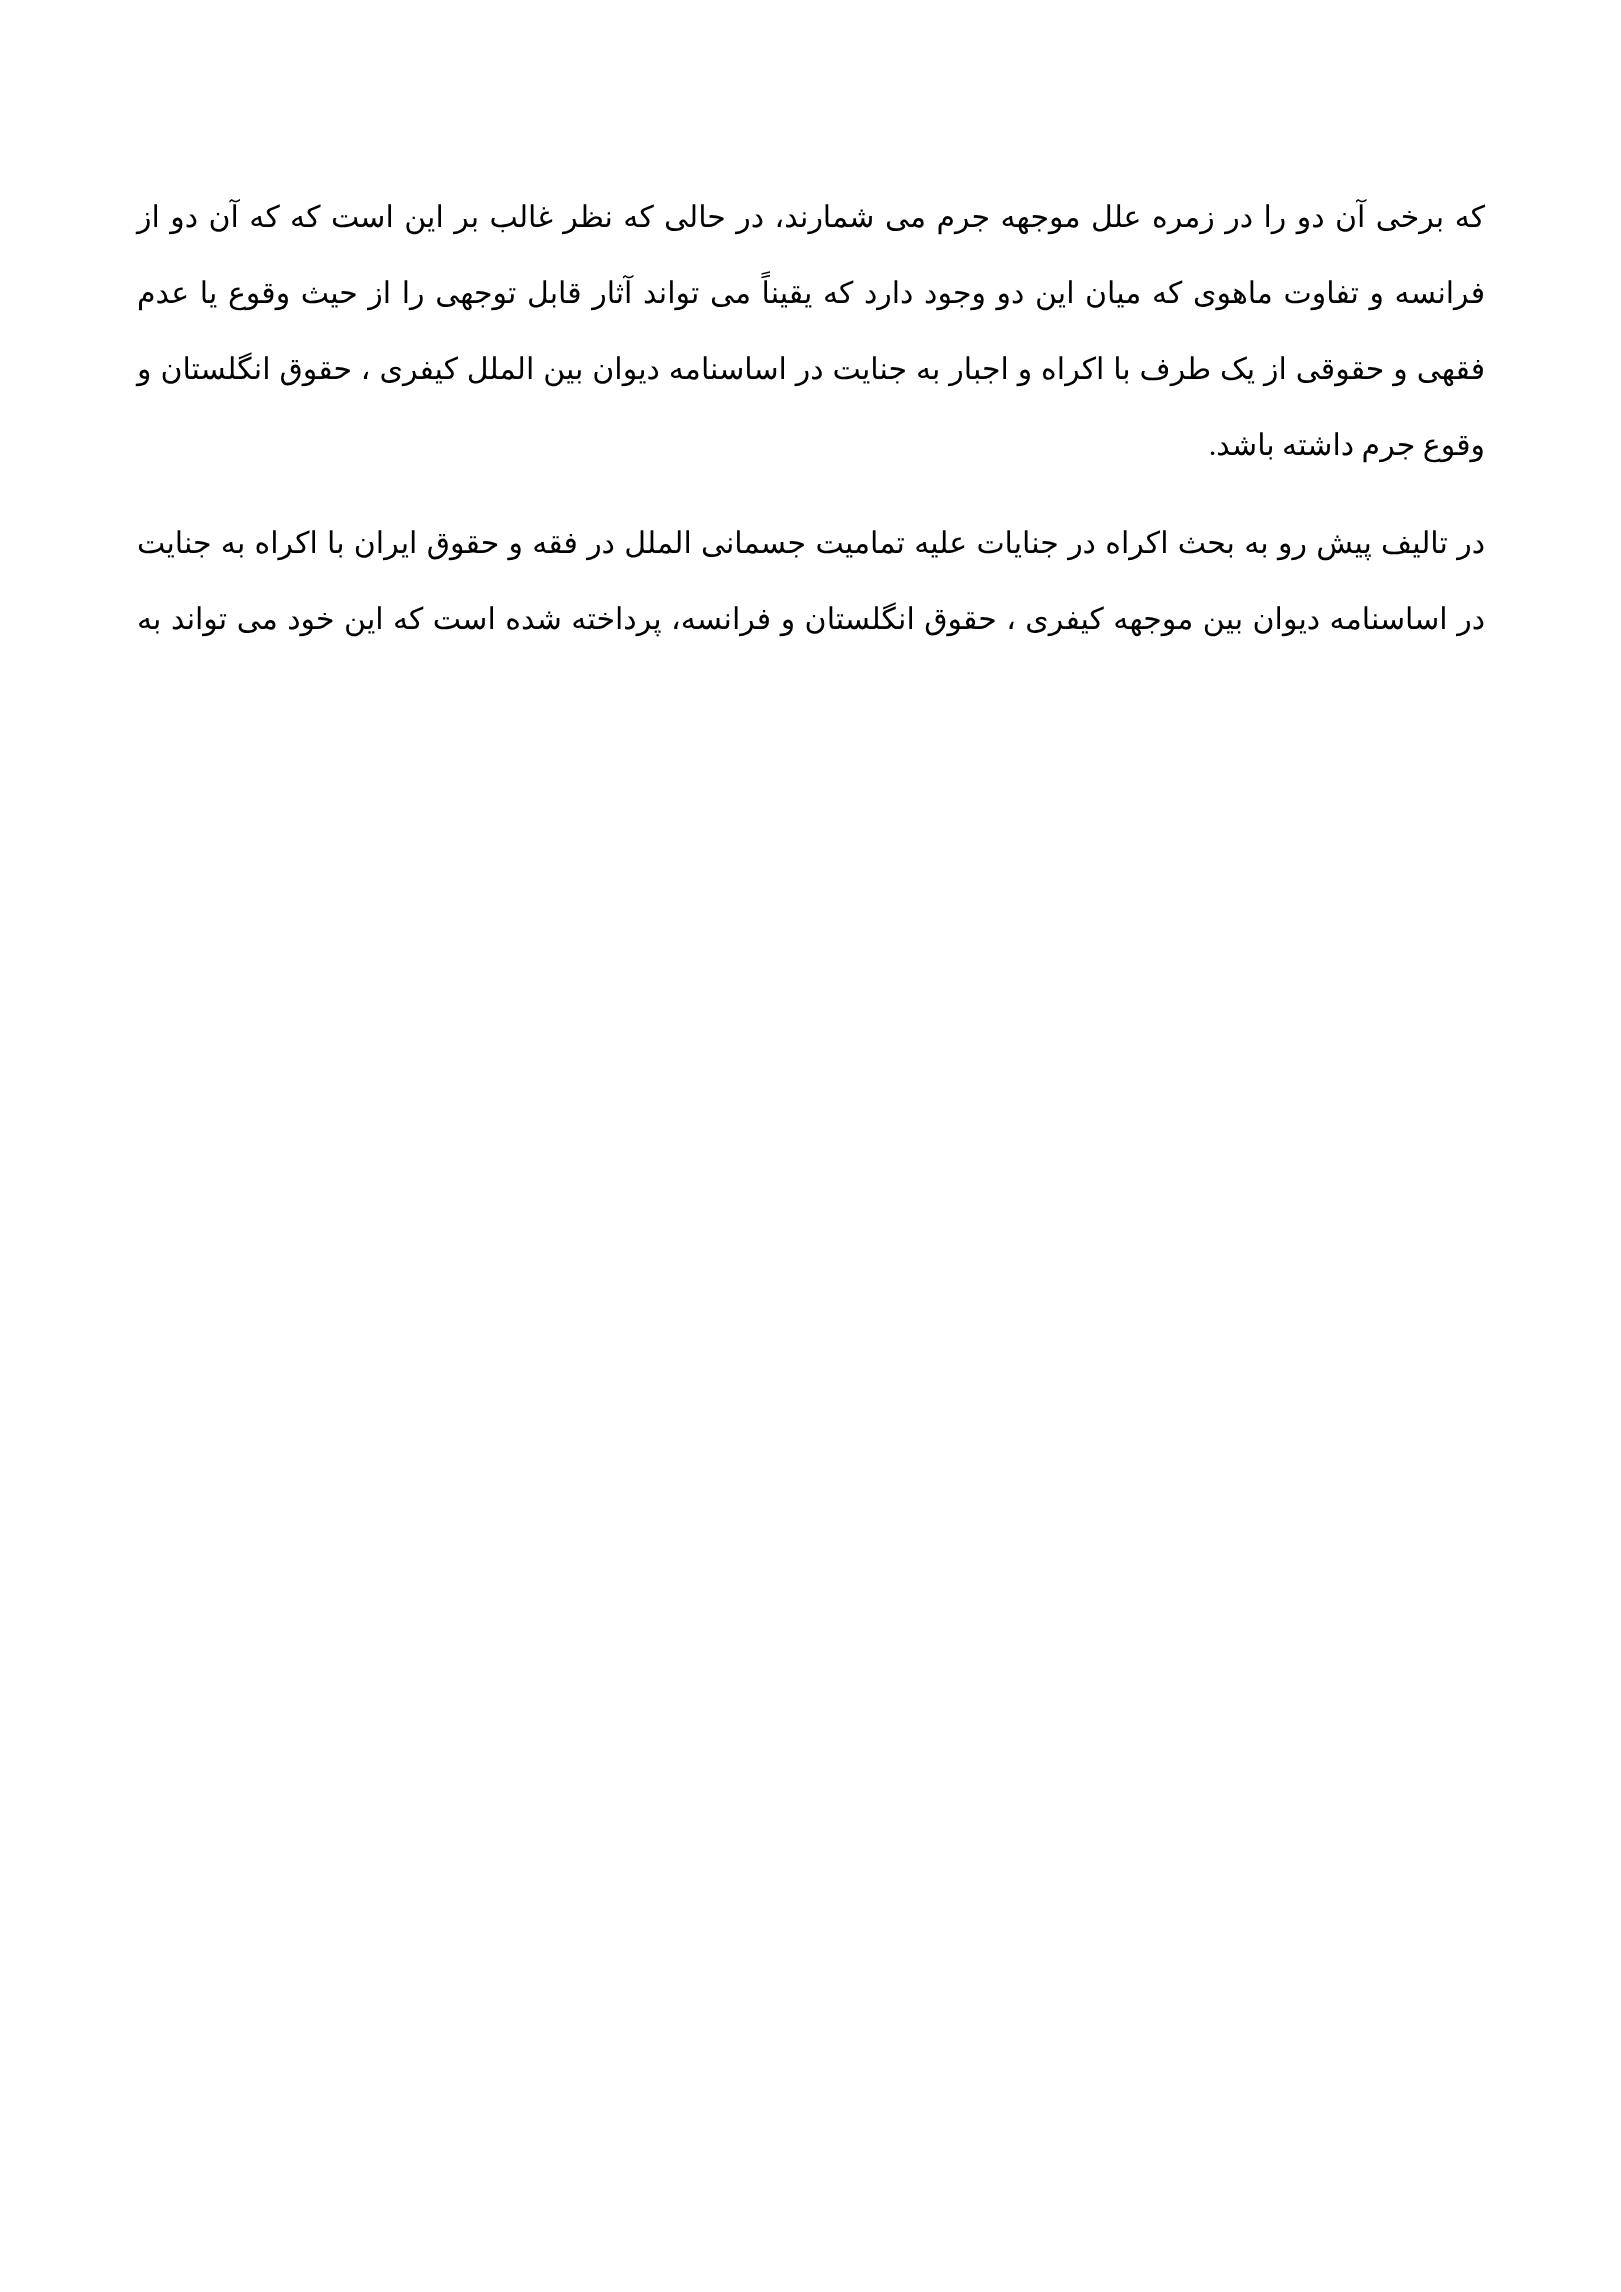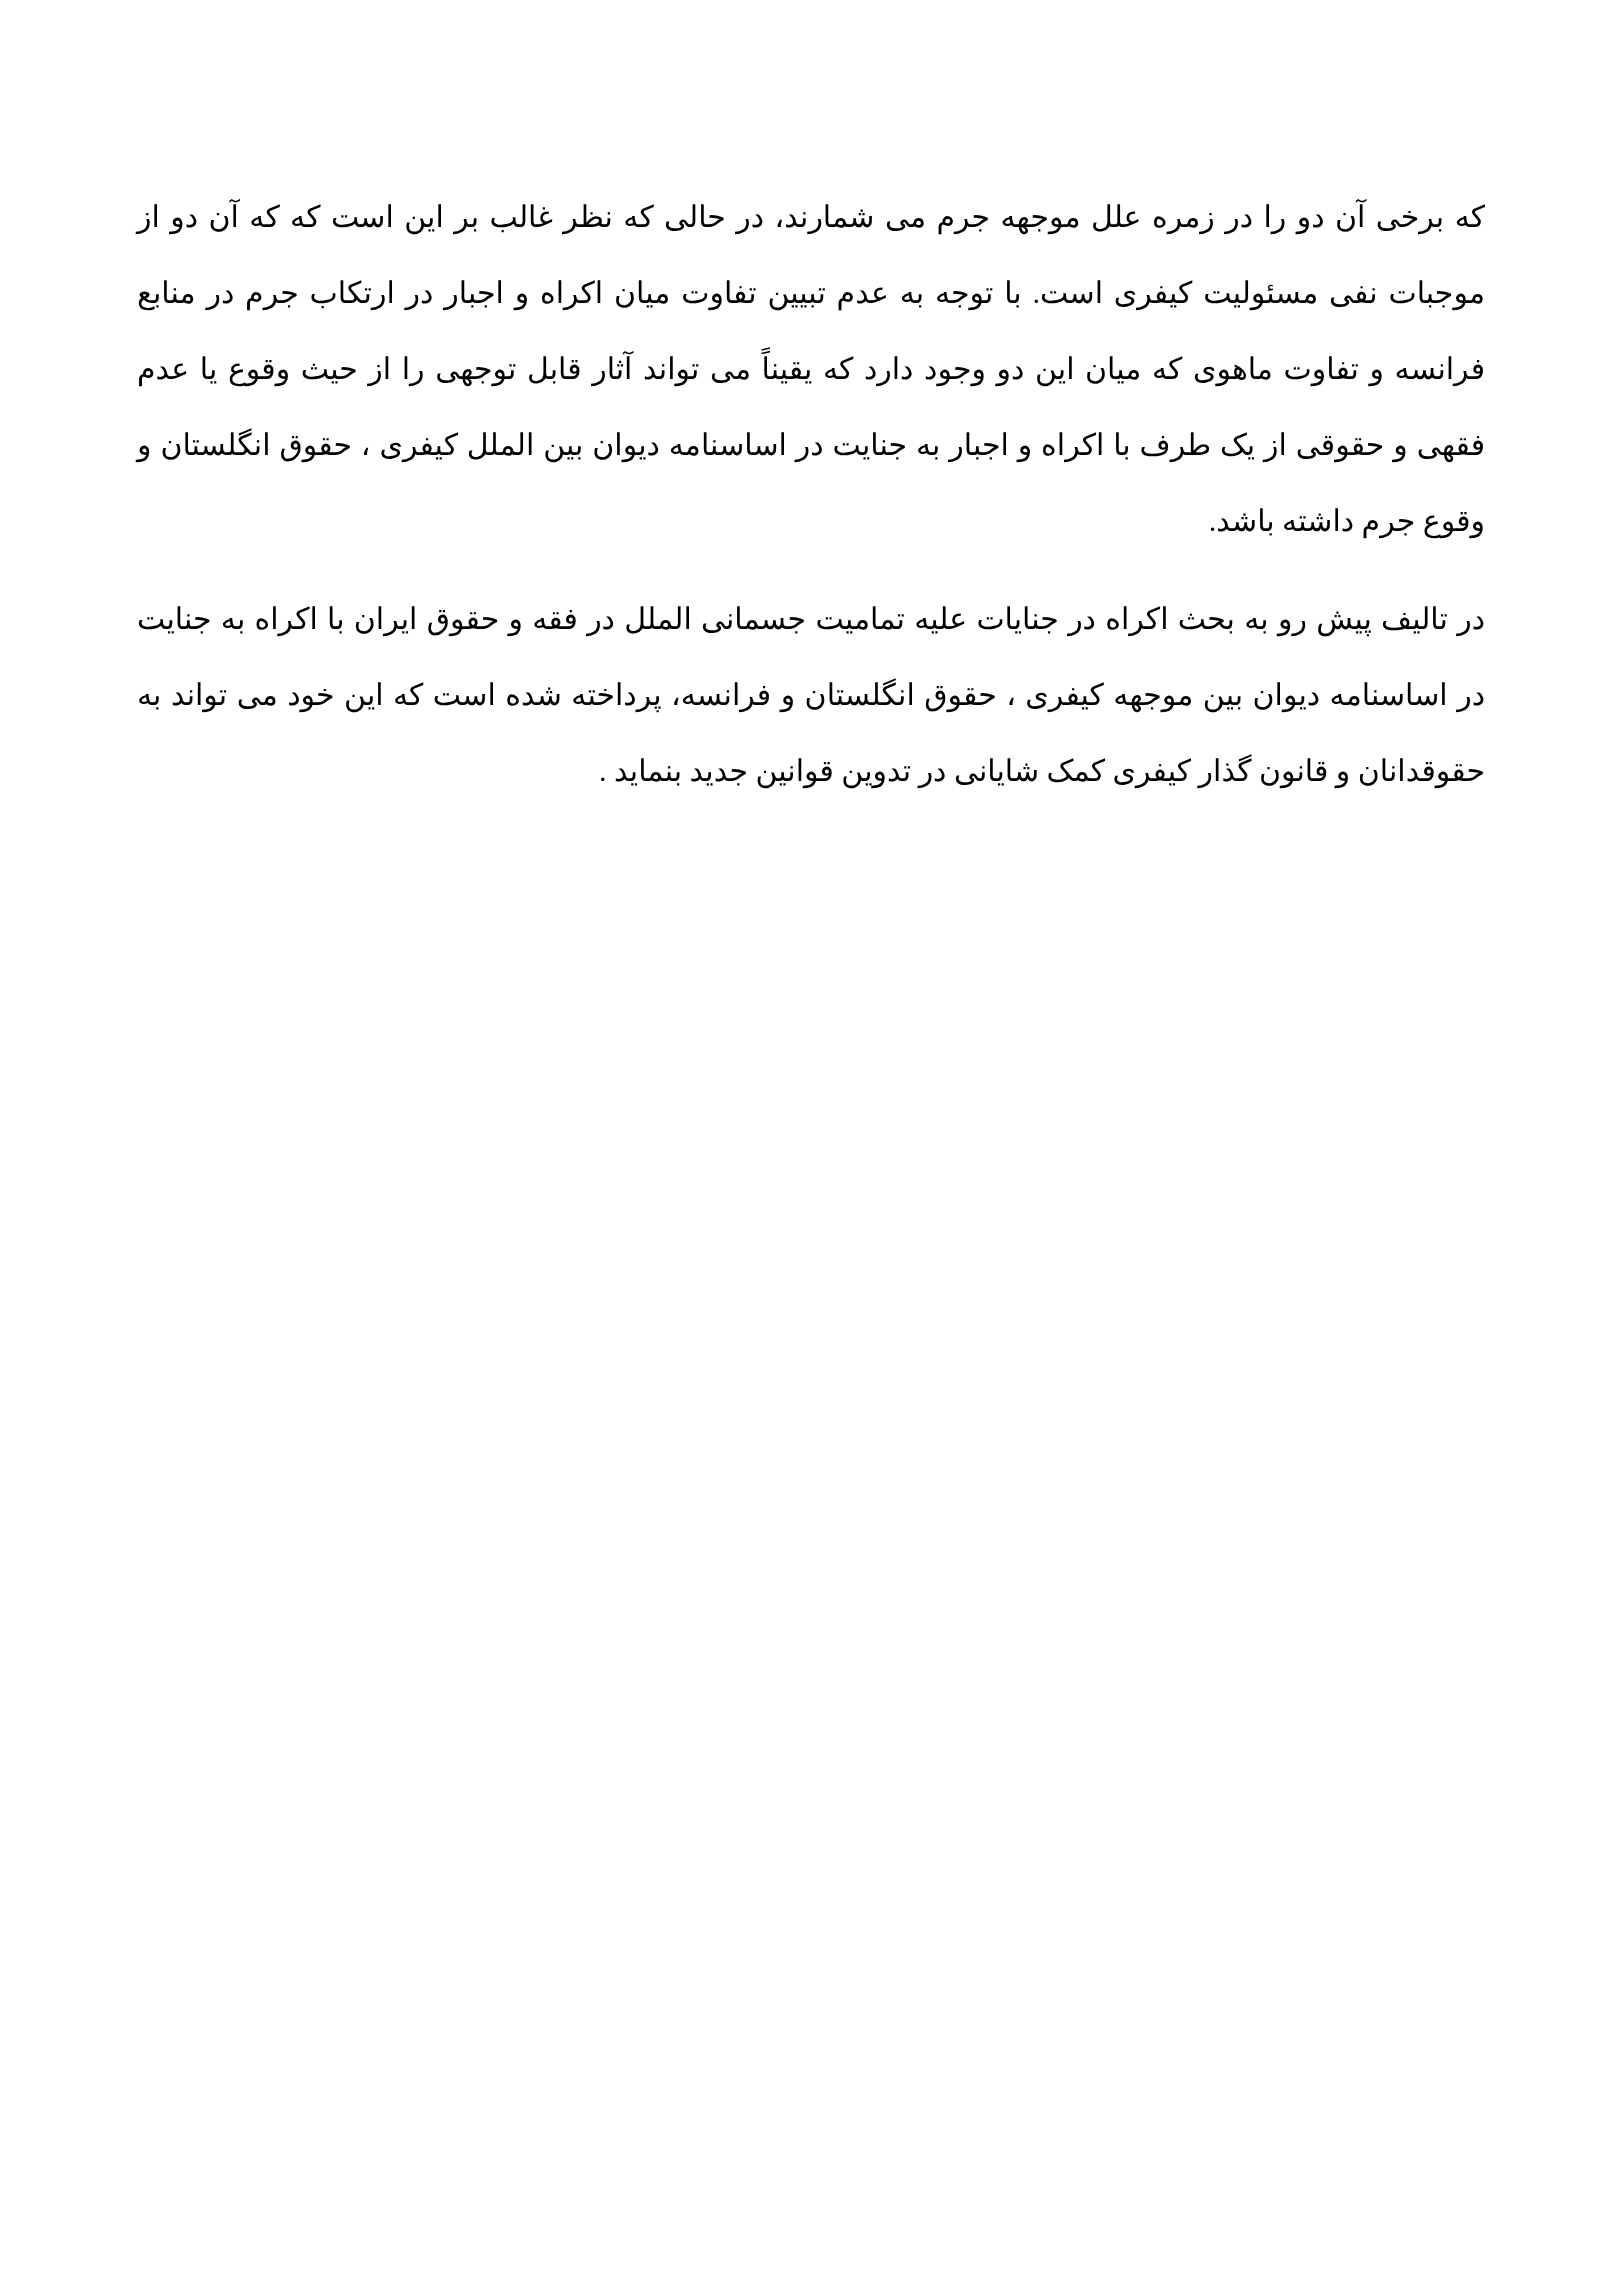--- a/index.html
+++ b/index.html
@@ -41,27 +41,25 @@
   }
 </style>
 </head>
 <body>
 
 <div class="page">
   <div class="text-block" dir="rtl">
 
     <div class="paragraph">
       <div class="line">که برخی آن دو را در زمره علل موجهه جرم می شمارند، در حالی که نظر غالب بر این است که که آن دو از</div>
-      <div class="line">موجبات نفی مسئولیت کیفری است. با توجه به عدم تبیین تفاوت میان اکراه و اجبار در ارتکاب جرم در منابع</div>
       <div class="line">فرانسه و تفاوت ماهوی که میان این دو وجود دارد که یقیناً می تواند آثار قابل توجهی را از حیث وقوع یا عدم</div>
       <div class="line">فقهی و حقوقی از یک طرف با اکراه و اجبار به جنایت در اساسنامه دیوان بین الملل کیفری ، حقوق انگلستان و</div>
       <div class="line last">وقوع جرم داشته باشد.</div>
     </div>
 
     <div class="paragraph">
       <div class="line">در تالیف پیش رو به بحث اکراه در جنایات علیه تمامیت جسمانی الملل در فقه و حقوق ایران با اکراه به جنایت</div>
       <div class="line">در اساسنامه دیوان بین موجهه کیفری ، حقوق انگلستان و فرانسه، پرداخته شده است که این خود می تواند به</div>
-      <div class="line last">حقوقدانان و قانون گذار کیفری کمک شایانی در تدوین قوانین جدید بنماید .</div>
     </div>
 
   </div>
 </div>
 
 
 </body></html>

